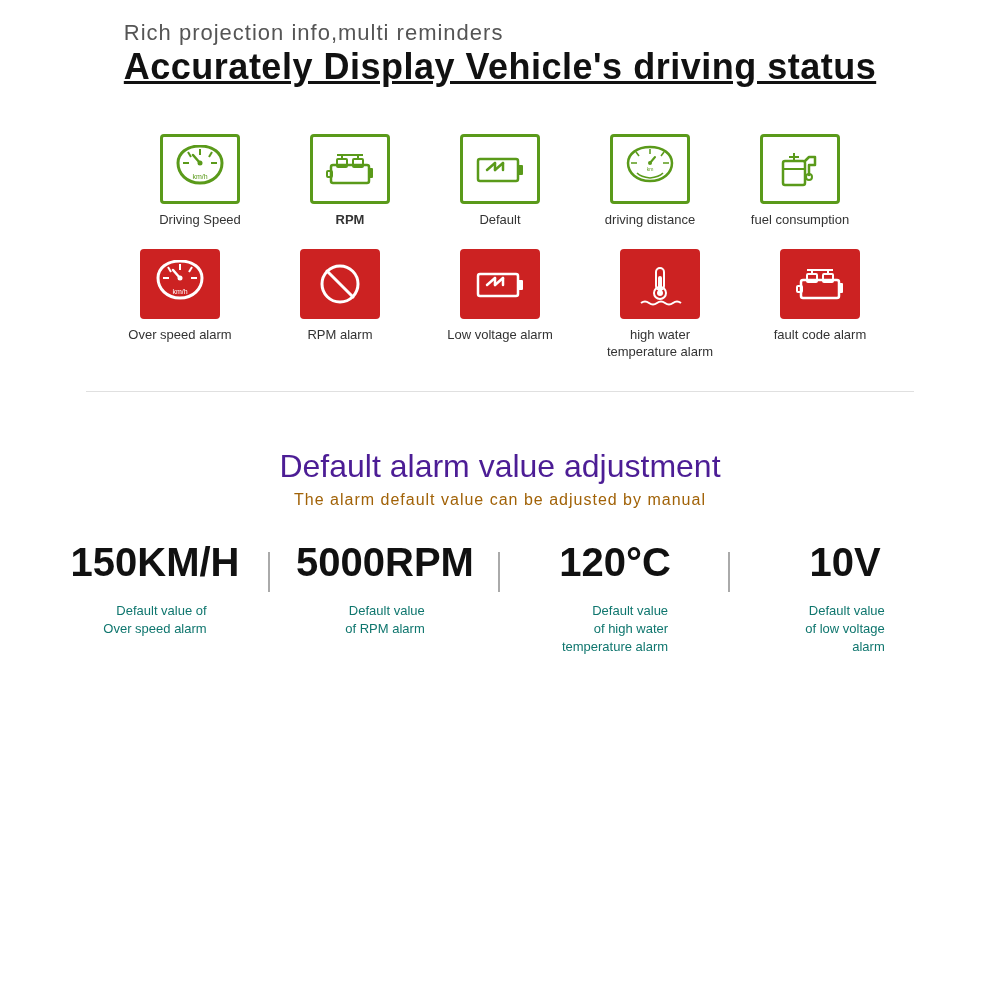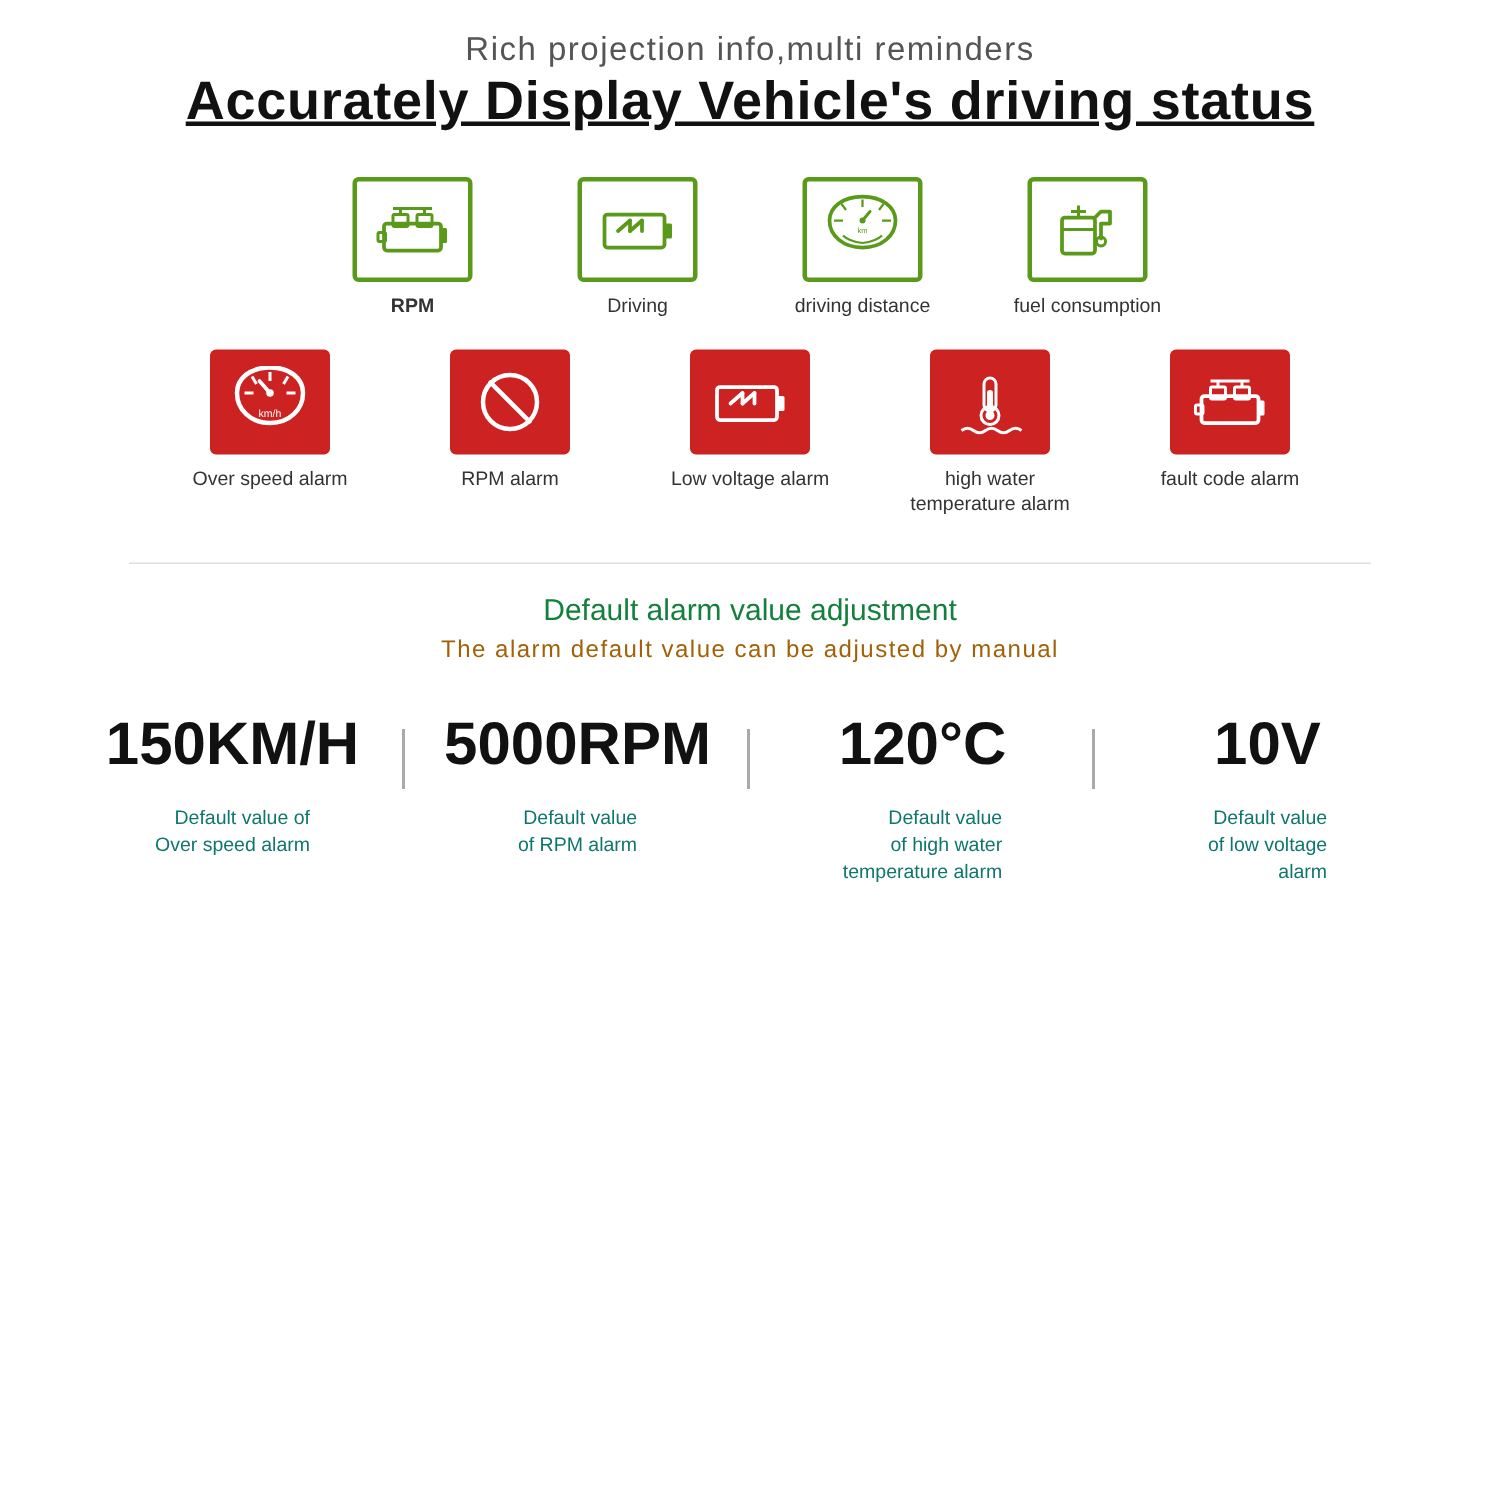--- a/index.html
+++ b/index.html
@@ -14,22 +14,21 @@
     .container {
       width: 1000px;
       height: 1000px;
       display: flex;
       flex-direction: column;
       align-items: center;
       padding: 20px 40px;
     }
 
     .header-section {
-      text-align: center;
-      margin-bottom: 30px;
+      margin-bottom: 46px;
     }
 
     .subtitle {
       font-size: 22px;
       color: #555;
       font-weight: normal;
       letter-spacing: 1px;
     }
 
     .title {
@@ -98,23 +97,24 @@
     }
 
     
     .alarm-section {
       text-align: center;
       width: 100%;
       margin-top: 10px;
     }
 
     .alarm-title {
-      font-size: 20px;
-      color: #15803d;
+      font-size: 32px;
+      color: #4c1d95;
       margin-bottom: 6px;
+      margin-top: 36px;
     }
 
     .alarm-subtitle {
       font-size: 16px;
       color: #a16207;
       letter-spacing: 1px;
       margin-bottom: 33px;
     }
 
     .alarm-values-row {
@@ -163,20 +163,36 @@
 
 <div class="container">
 
   <div class="header-section">
     <div class="subtitle">Rich projection info,multi reminders</div>
     <div class="title">Accurately Display Vehicle's driving status</div>
   </div>
 
   <div class="icons-row">
 
+    <div class="icon-item">
+      <div class="icon-box">
+        <svg width="54" height="48" viewBox="0 0 54 48">
+          <path d="M27 38 C14 38 5 29 5 18 C5 8 14 1 27 1 C40 1 49 8 49 18 C49 29 40 38 27 38Z" fill="none" stroke="#5a9a1a" stroke-width="3"></path>
+          <line x1="10" y1="18" x2="16" y2="18" stroke="#5a9a1a" stroke-width="2"></line>
+          <line x1="44" y1="18" x2="38" y2="18" stroke="#5a9a1a" stroke-width="2"></line>
+          <line x1="27" y1="4" x2="27" y2="10" stroke="#5a9a1a" stroke-width="2"></line>
+          <line x1="15" y1="7" x2="18" y2="12" stroke="#5a9a1a" stroke-width="2"></line>
+          <line x1="39" y1="7" x2="36" y2="12" stroke="#5a9a1a" stroke-width="2"></line>
+          <line x1="27" y1="18" x2="20" y2="10" stroke="#5a9a1a" stroke-width="2.5" stroke-linecap="round"></line>
+          <circle cx="27" cy="18" r="2.5" fill="#5a9a1a"></circle>
+          <text x="27" y="34" text-anchor="middle" font-size="7" fill="#5a9a1a">km/h</text>
+        </svg>
+      </div>
+      <div class="icon-label">Driving Speed</div>
+    </div>
 
     <div class="icon-item">
       <div class="icon-box">
         <svg width="54" height="48" viewBox="0 0 54 48">
 
           <rect x="8" y="20" width="38" height="18" rx="2" fill="none" stroke="#5a9a1a" stroke-width="2.5"></rect>
           <rect x="14" y="14" width="10" height="8" rx="1" fill="none" stroke="#5a9a1a" stroke-width="2"></rect>
           <rect x="30" y="14" width="10" height="8" rx="1" fill="none" stroke="#5a9a1a" stroke-width="2"></rect>
           <line x1="19" y1="14" x2="19" y2="10" stroke="#5a9a1a" stroke-width="2"></line>
           <line x1="35" y1="14" x2="35" y2="10" stroke="#5a9a1a" stroke-width="2"></line>
@@ -192,21 +208,21 @@
       <div class="icon-box">
         <svg width="54" height="48" viewBox="0 0 54 48">
           <rect x="5" y="14" width="40" height="22" rx="2" fill="none" stroke="#5a9a1a" stroke-width="2.5"></rect>
           <rect x="45" y="20" width="5" height="10" rx="1" fill="#5a9a1a"></rect>
           <line x1="14" y1="25" x2="22" y2="18" stroke="#5a9a1a" stroke-width="2.5" stroke-linecap="round"></line>
           <line x1="22" y1="18" x2="22" y2="25" stroke="#5a9a1a" stroke-width="2.5" stroke-linecap="round"></line>
           <line x1="22" y1="25" x2="30" y2="18" stroke="#5a9a1a" stroke-width="2.5" stroke-linecap="round"></line>
           <line x1="30" y1="18" x2="30" y2="25" stroke="#5a9a1a" stroke-width="2.5" stroke-linecap="round"></line>
         </svg>
       </div>
-      <div class="icon-label">Driving</div>
+      <div class="icon-label">Default</div>
     </div>
 
 
     <div class="icon-item">
       <div class="icon-box">
         <svg width="54" height="48" viewBox="0 0 54 48">
           <path d="M27 36 C14 36 5 28 5 18 C5 9 14 2 27 2 C40 2 49 9 49 18 C49 28 40 36 27 36Z" fill="none" stroke="#5a9a1a" stroke-width="2.5"></path>
           <line x1="8" y1="18" x2="14" y2="18" stroke="#5a9a1a" stroke-width="1.5"></line>
           <line x1="40" y1="18" x2="46" y2="18" stroke="#5a9a1a" stroke-width="1.5"></line>
           <line x1="27" y1="4" x2="27" y2="9" stroke="#5a9a1a" stroke-width="1.5"></line>

